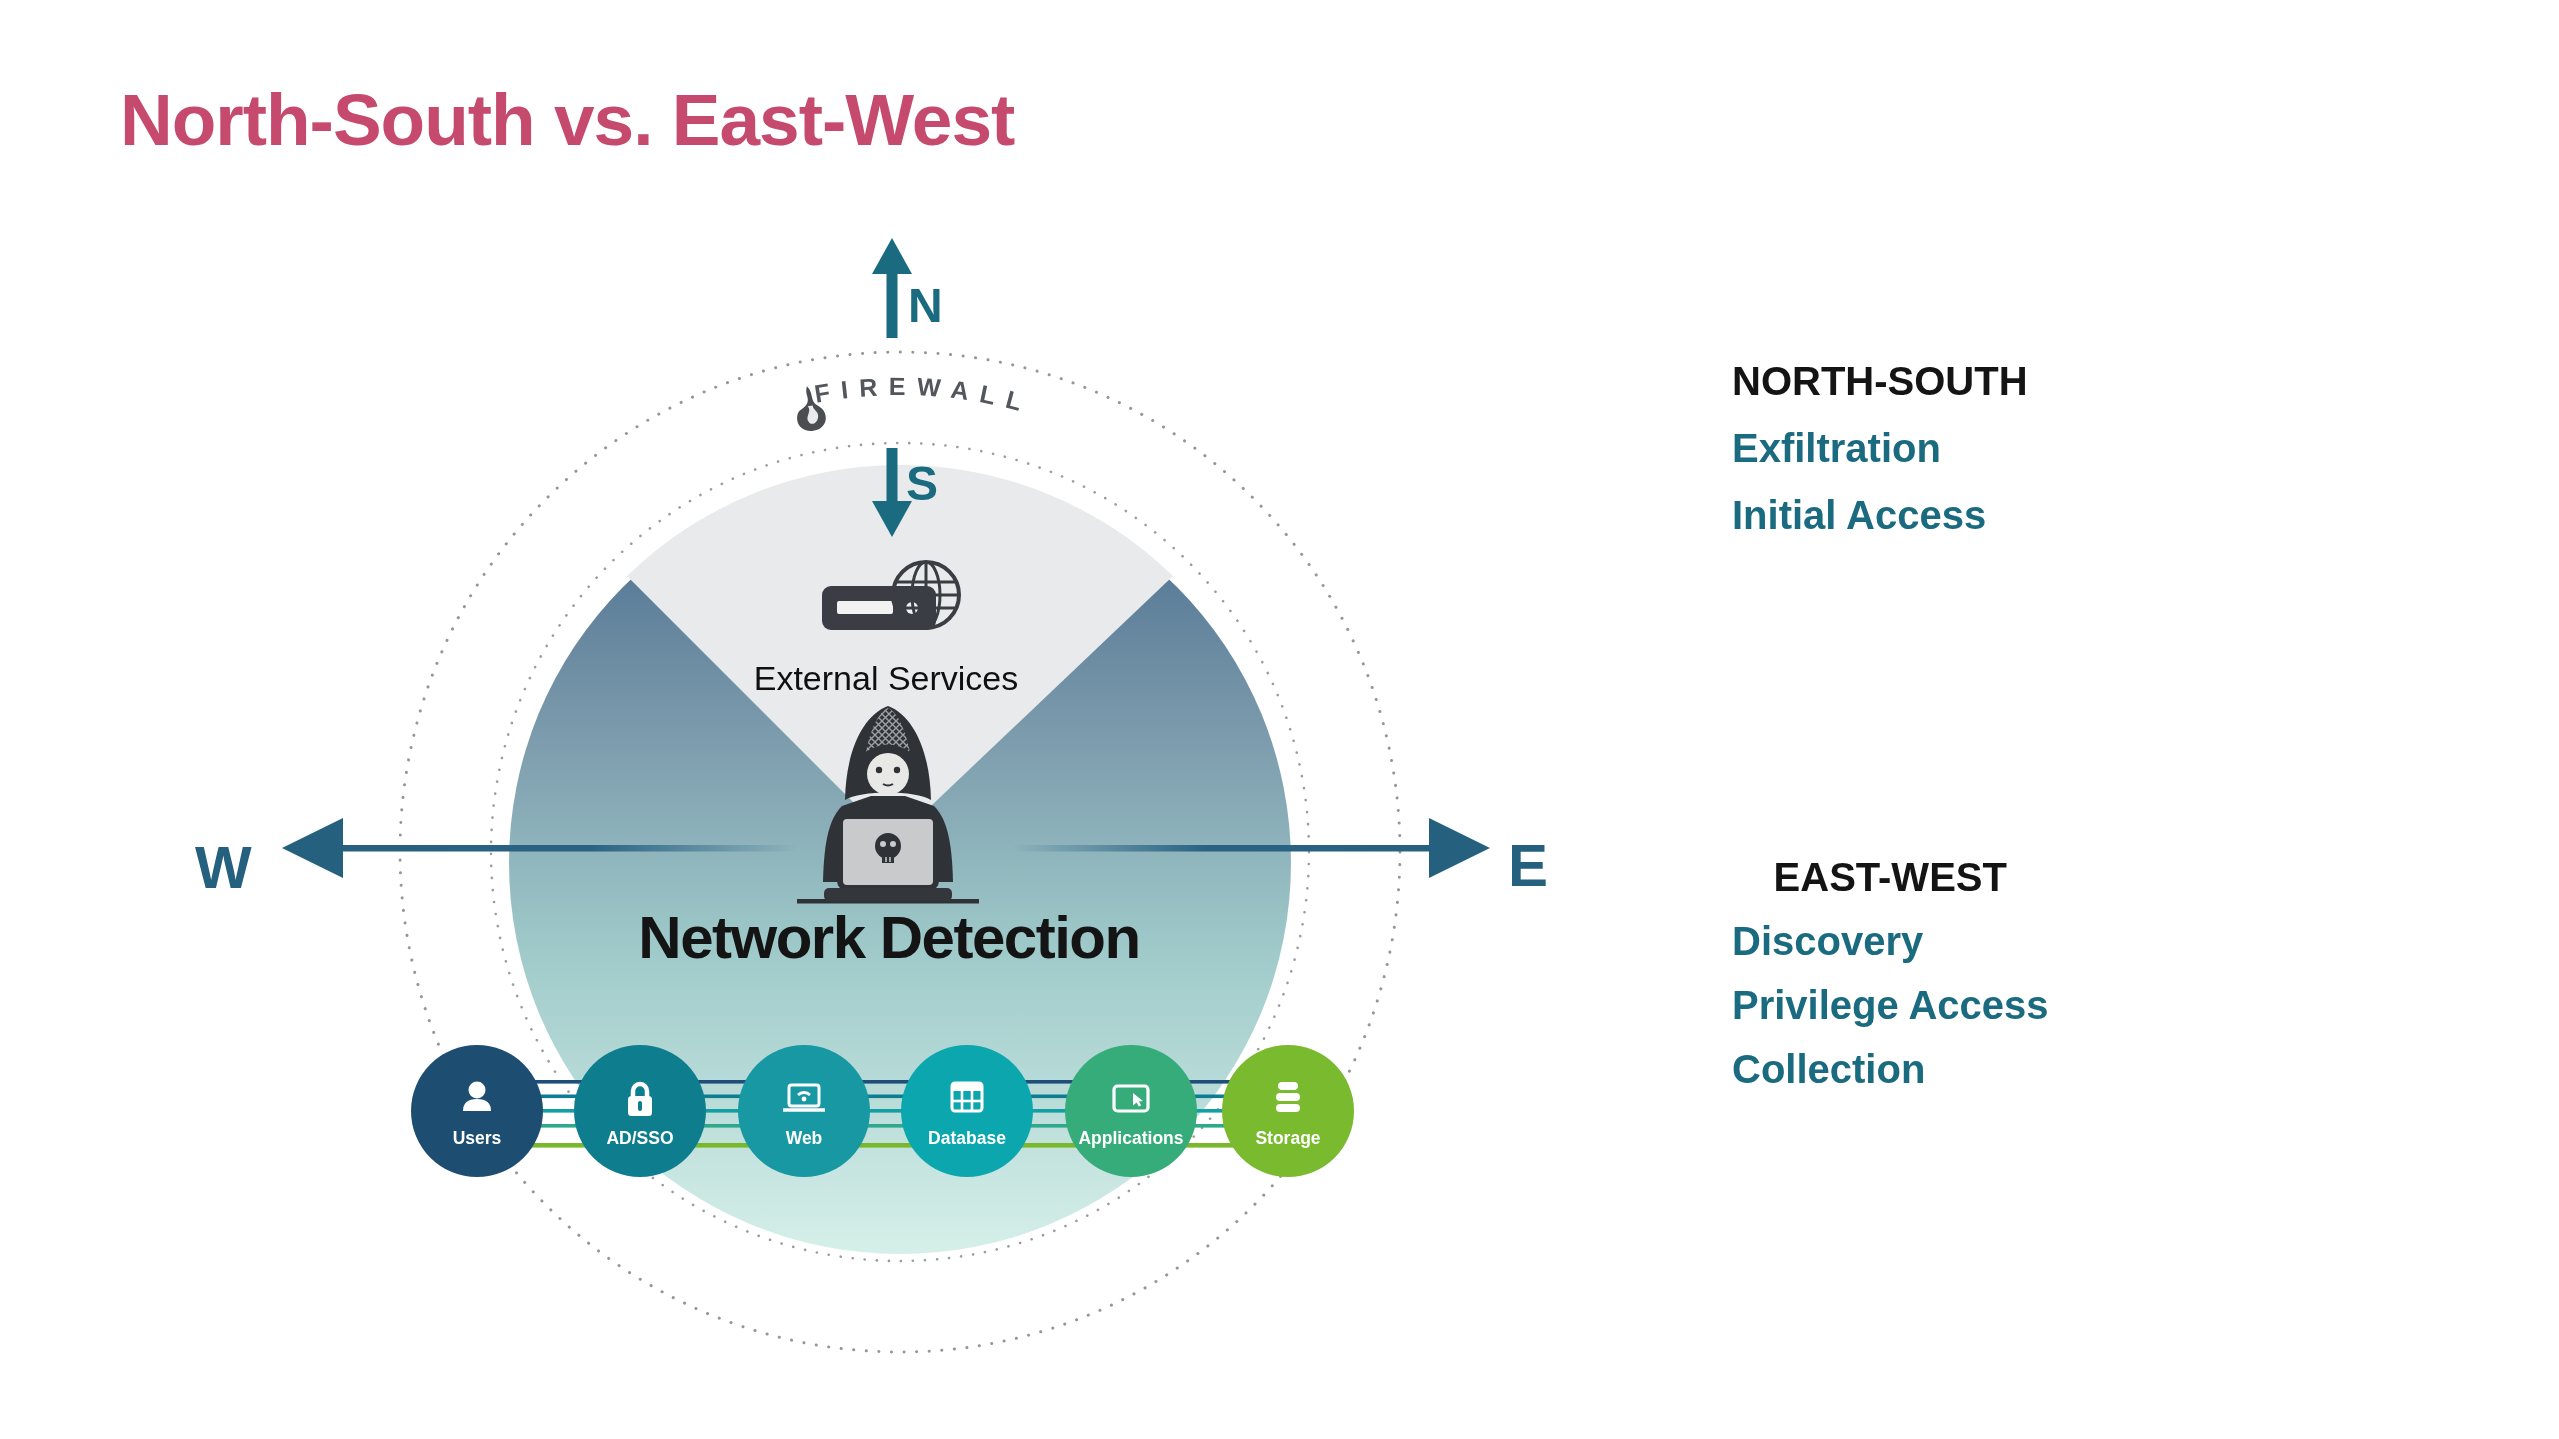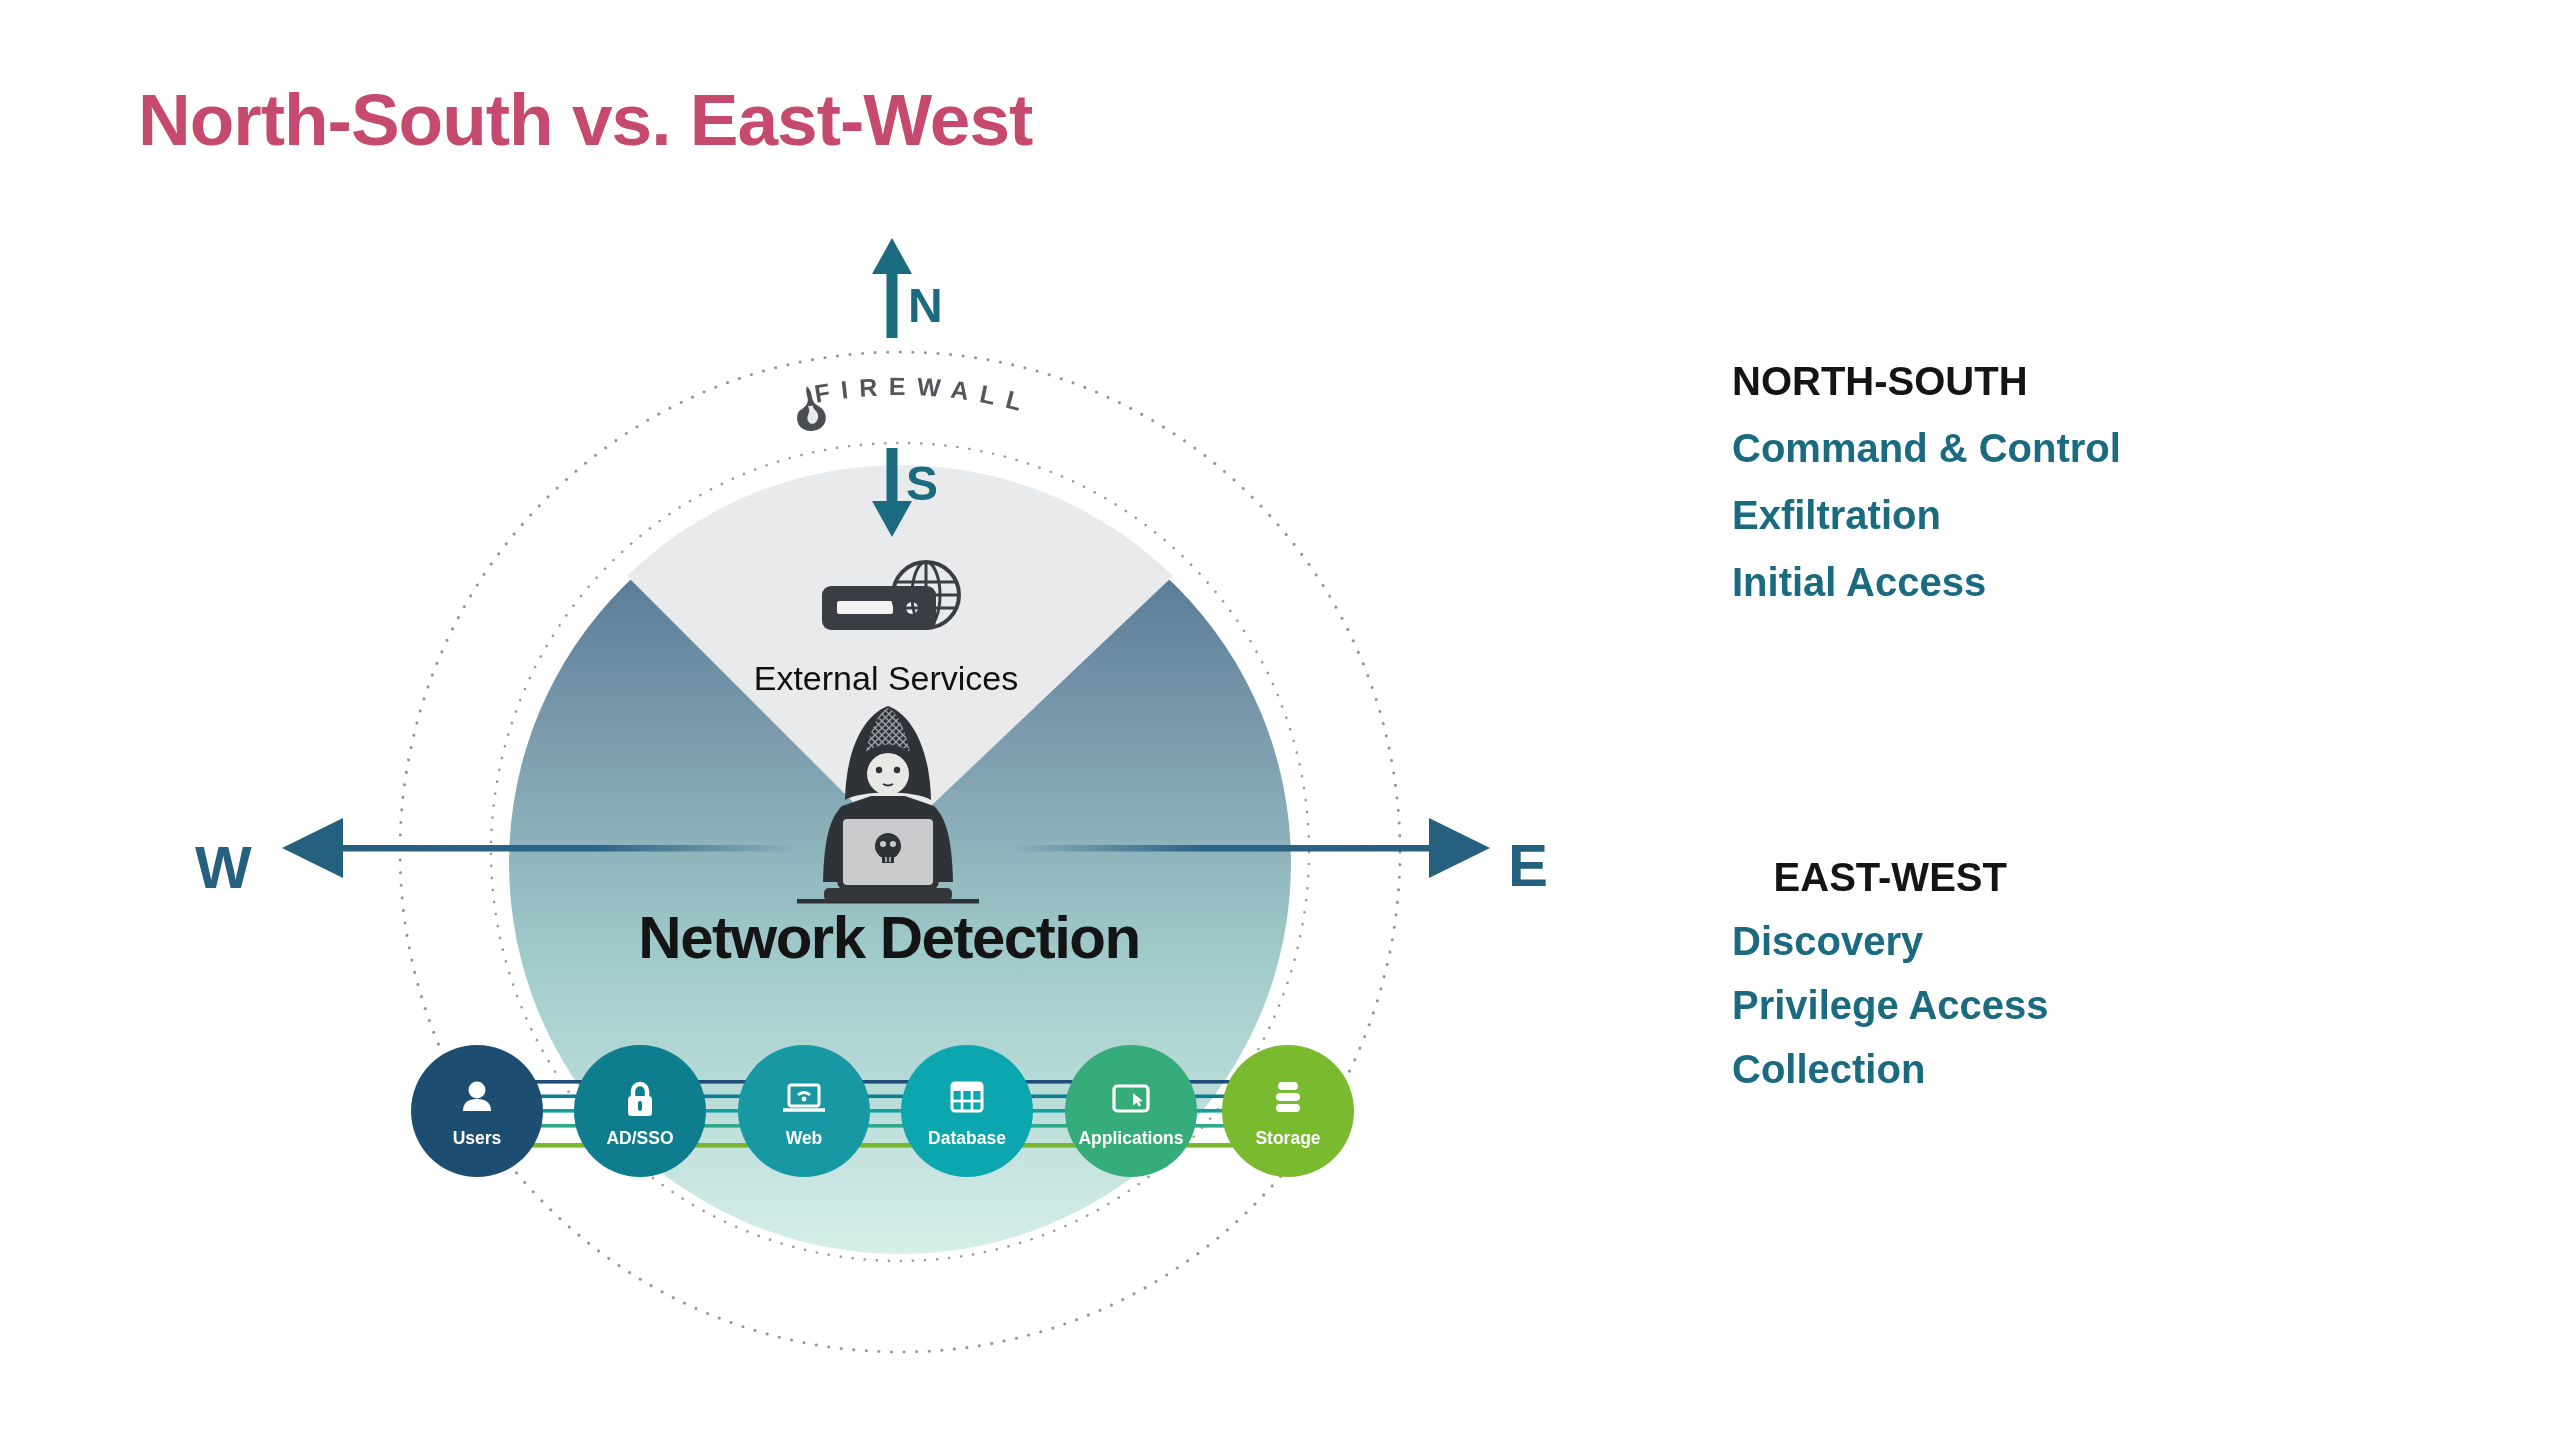--- a/index.html
+++ b/index.html
@@ -2,21 +2,21 @@
 <html><head>
 <meta charset="utf-8">
 <style>
   html,body{margin:0;padding:0;}
   body{
     width:2559px;height:1439px;position:relative;overflow:hidden;
     background:#ffffff;font-family:"Liberation Sans",sans-serif;
   }
   .abs{position:absolute;}
   .slide-title{
-    left:138px;top:78px;
+    left:120px;top:78px;
     font-size:73px;font-weight:bold;color:#c64a6d;letter-spacing:-1px;
     white-space:nowrap;
   }
   svg{position:absolute;left:0;top:0;}
   svg text{font-family:"Liberation Sans",sans-serif;}
 
   .panel{position:absolute;left:1732px;white-space:nowrap;}
   .panel-ns{top:348px;}
   .panel-ew{top:845px;}
   .panel-heading{
@@ -200,21 +200,20 @@
       <rect x="-12" y="6" width="24" height="8" rx="4" fill="#fff"></rect>
     </g>
     <text x="1288" y="1144" font-size="17.5" font-weight="600" fill="#fff" text-anchor="middle">Storage</text>
   </g>
 </svg>
 
 <div class="abs slide-title">North-South vs. East-West</div>
 
 <div class="panel panel-ns">
   <div class="panel-heading">NORTH-SOUTH</div>
-  <div class="panel-item">Command &amp; Control</div>
   <div class="panel-item">Exfiltration</div>
   <div class="panel-item">Initial Access</div>
 </div>
 
 <div class="panel panel-ew">
   <div class="panel-heading">EAST-WEST</div>
   <div class="panel-item">Discovery</div>
   <div class="panel-item">Privilege Access</div>
   <div class="panel-item">Collection</div>
 </div>

